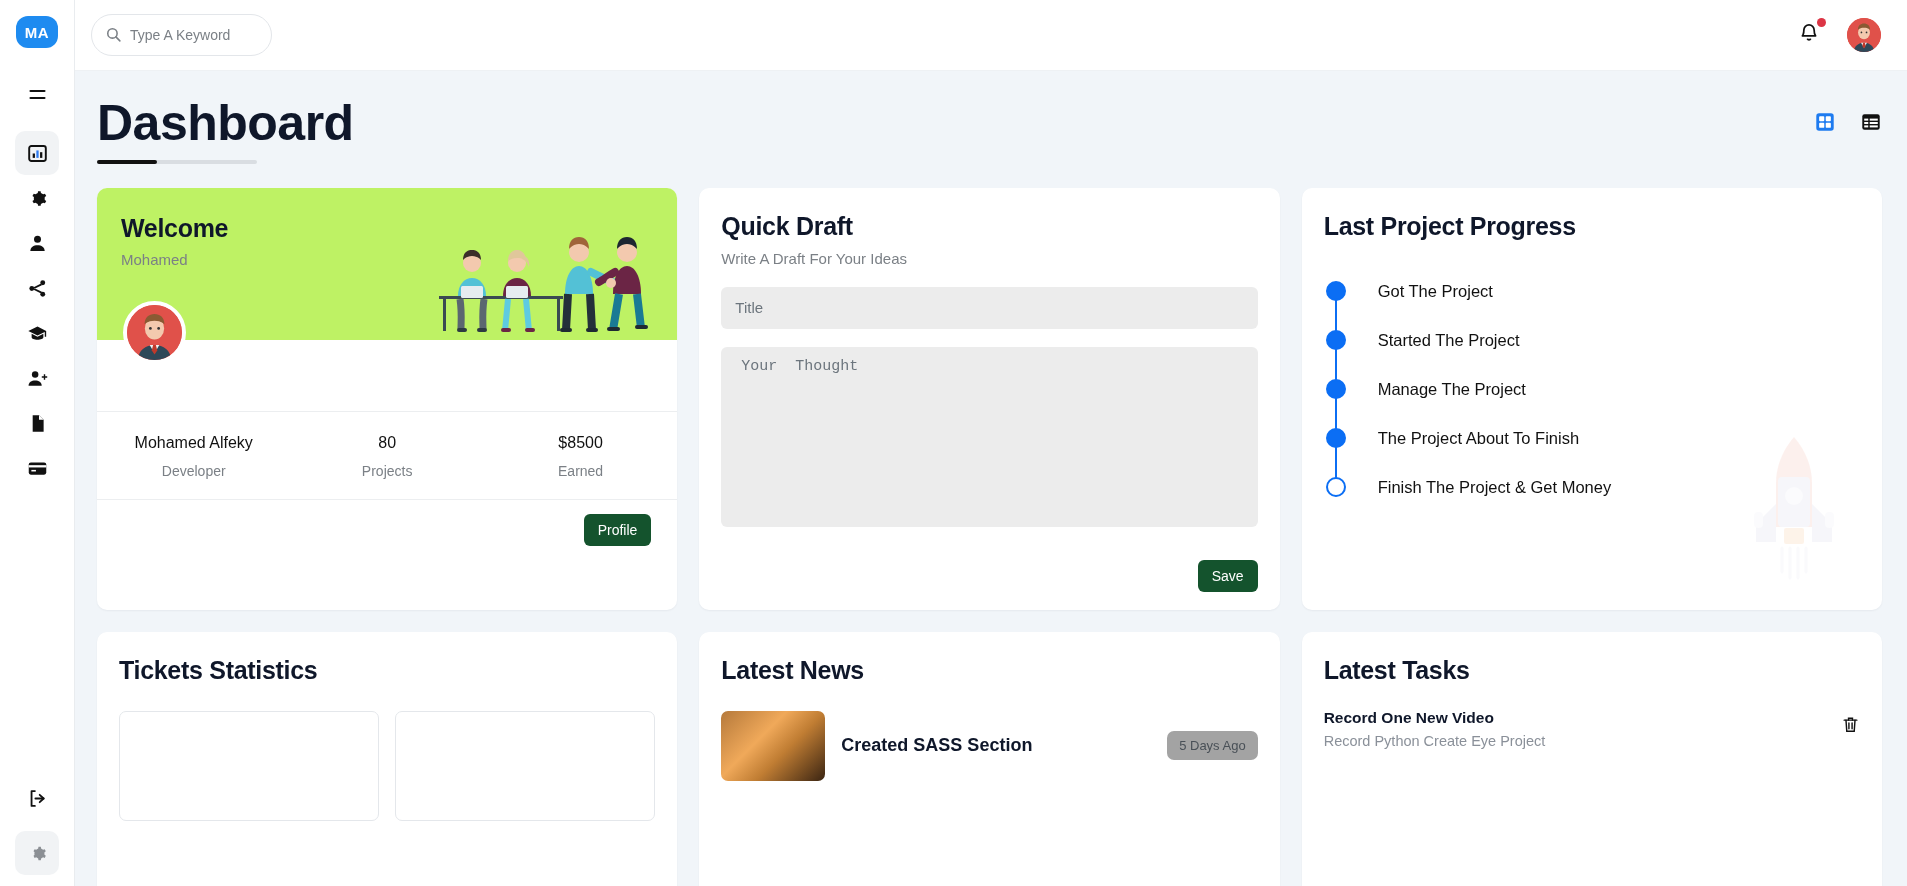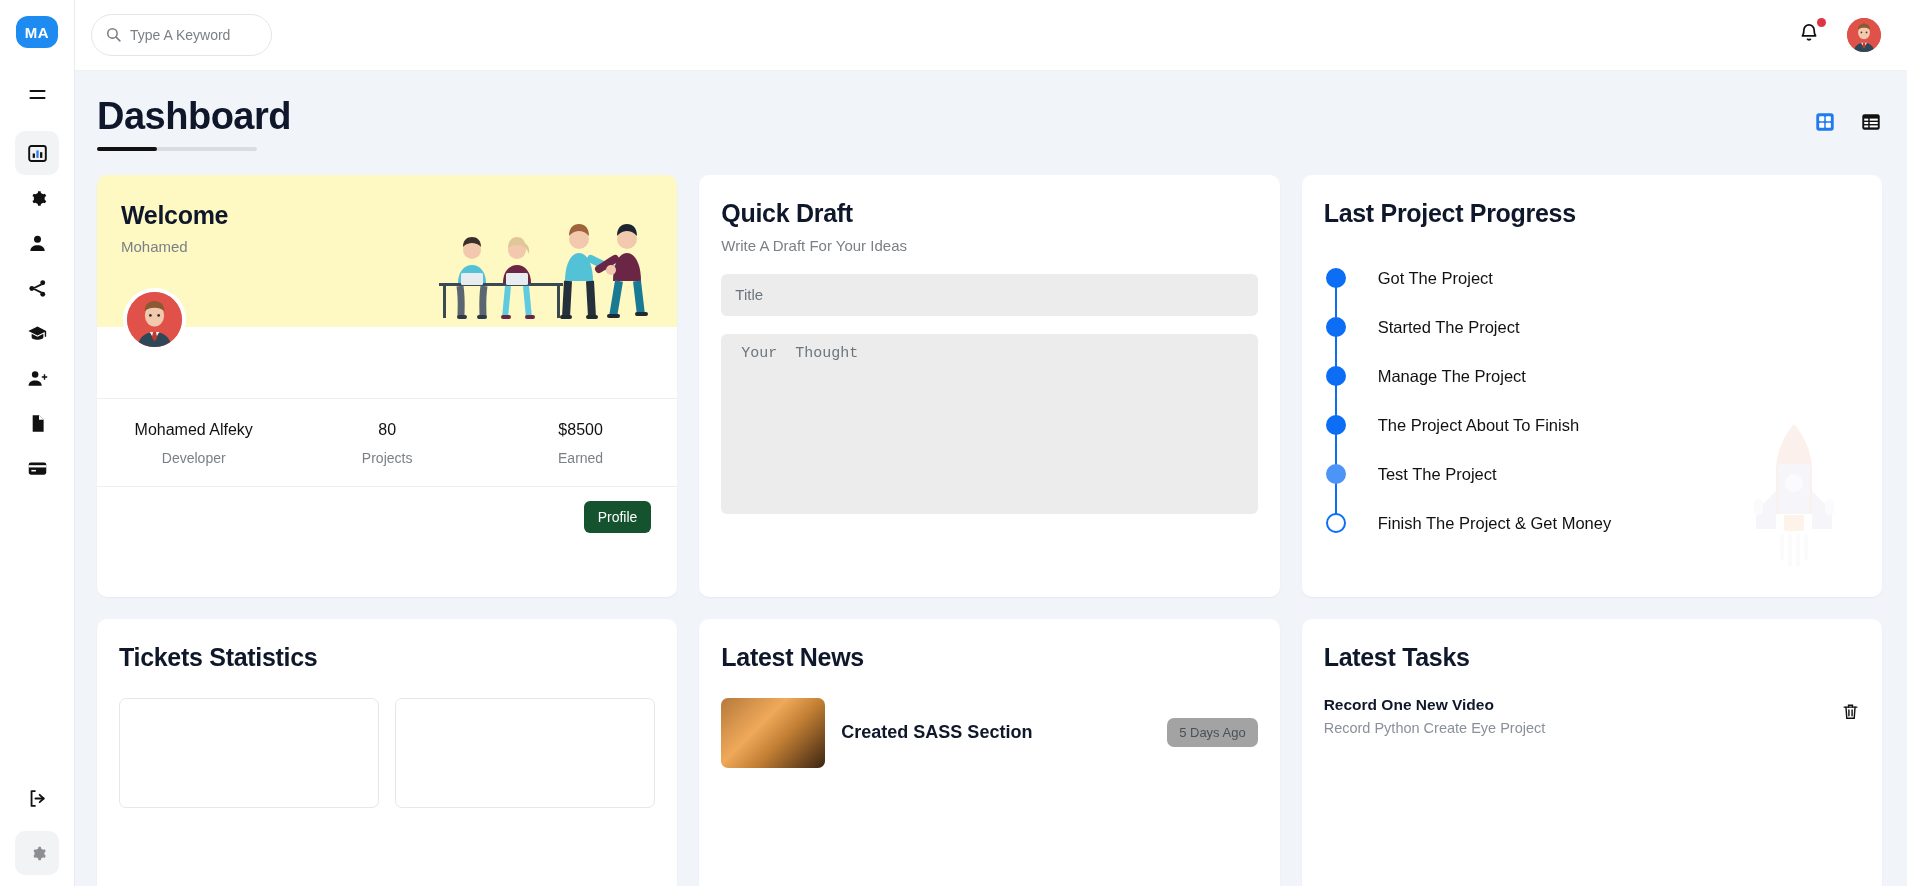--- a/index.html
+++ b/index.html
@@ -83,21 +83,21 @@
   }
 
   
   .page {
     flex: 1; background: #f1f5f9;
     padding: 26px 25px 0 22px;
     overflow: hidden;
   }
   .page-head { display: flex; align-items: flex-start; }
   .page-title {
-    font-size: 38px; font-weight: bold; letter-spacing: -0.5px;
+    font-size: 50px; font-weight: bold; letter-spacing: -0.5px;
     line-height: 1.05; position: relative; padding-bottom: 14px;
   }
   .page-title::after {
     content: ""; position: absolute; left: 0; bottom: 0;
     width: 60px; height: 4px; background: #111; border-radius: 2px;
   }
   .page-title::before {
     content: ""; position: absolute; left: 0; bottom: 0;
     width: 160px; height: 4px; background: #d9dde2; border-radius: 2px;
   }
@@ -116,21 +116,21 @@
   .card {
     background: #fff; border-radius: 10px;
     box-shadow: 0 1px 2px rgba(16,24,40,.05);
   }
   .card-h1 { font-size: 25px; font-weight: bold; letter-spacing: -0.3px; }
   .card-sub { font-size: 15px; color: #7b8086; margin-top: 9px; }
 
   
   .welcome { padding: 0; overflow: hidden; height: 422px; position: relative; }
   .welcome-top {
-    background: #fef9c3; height: 152px;
+    background: #bef264; height: 152px;
     padding: 26px 0 0 24px; position: relative;
   }
   .welcome-top h2 { font-size: 25px; font-weight: bold; letter-spacing: -0.3px; }
   .welcome-top p { font-size: 15px; color: #7b8086; margin-top: 8px; }
   .illus { position: absolute; right: 18px; bottom: 0px; width: 230px; height: 110px; }
   .welcome-avatar {
     position: absolute; left: 26px; top: 113px;
     width: 63px; height: 63px; border-radius: 50%;
     border: 4px solid #fff; background: #e0514a; overflow: hidden;
   }
@@ -479,20 +479,23 @@
           <div class="welcome-foot">
             <button class="btn-primary">Profile</button>
           </div>
         </section>
 
         <section class="card draft">
           <h2 class="card-h1">Quick Draft</h2>
           <p class="card-sub">Write A Draft For Your Ideas</p>
           <input class="inp" type="text" placeholder="Title" style="">
           <textarea class="txt" placeholder="Your  Thought" style=""></textarea>
+          <div class="draft-foot">
+            <button class="btn-primary">Save</button>
+          </div>
         </section>
 
         <section class="card progress">
           <h2 class="card-h1">Last Project Progress</h2>
           <div class="timeline">
             <div class="step">
               <span class="bar"></span>
               <span class="dot"></span>
               <span class="lbl">Got The Project</span>
             </div>
@@ -503,25 +506,20 @@
             </div>
             <div class="step">
               <span class="bar"></span>
               <span class="dot"></span>
               <span class="lbl">Manage The Project</span>
             </div>
             <div class="step">
               <span class="bar"></span>
               <span class="dot"></span>
               <span class="lbl">The Project About To Finish</span>
-            </div>
-            <div class="step">
-              <span class="bar"></span>
-              <span class="dot current"></span>
-              <span class="lbl">Test The Project</span>
             </div>
             <div class="step">
 
               <span class="dot empty"></span>
               <span class="lbl">Finish The Project &amp; Get Money</span>
             </div>
           </div>
           <svg class="rocket" viewBox="0 0 120 150">
             <path d="M60 5c12 14 18 30 18 46v44H42V51C42 35 48 19 60 5z" fill="#f7ccc2"></path>
             <rect x="44" y="45" width="32" height="50" rx="4" fill="#dfe1ee"></rect>

